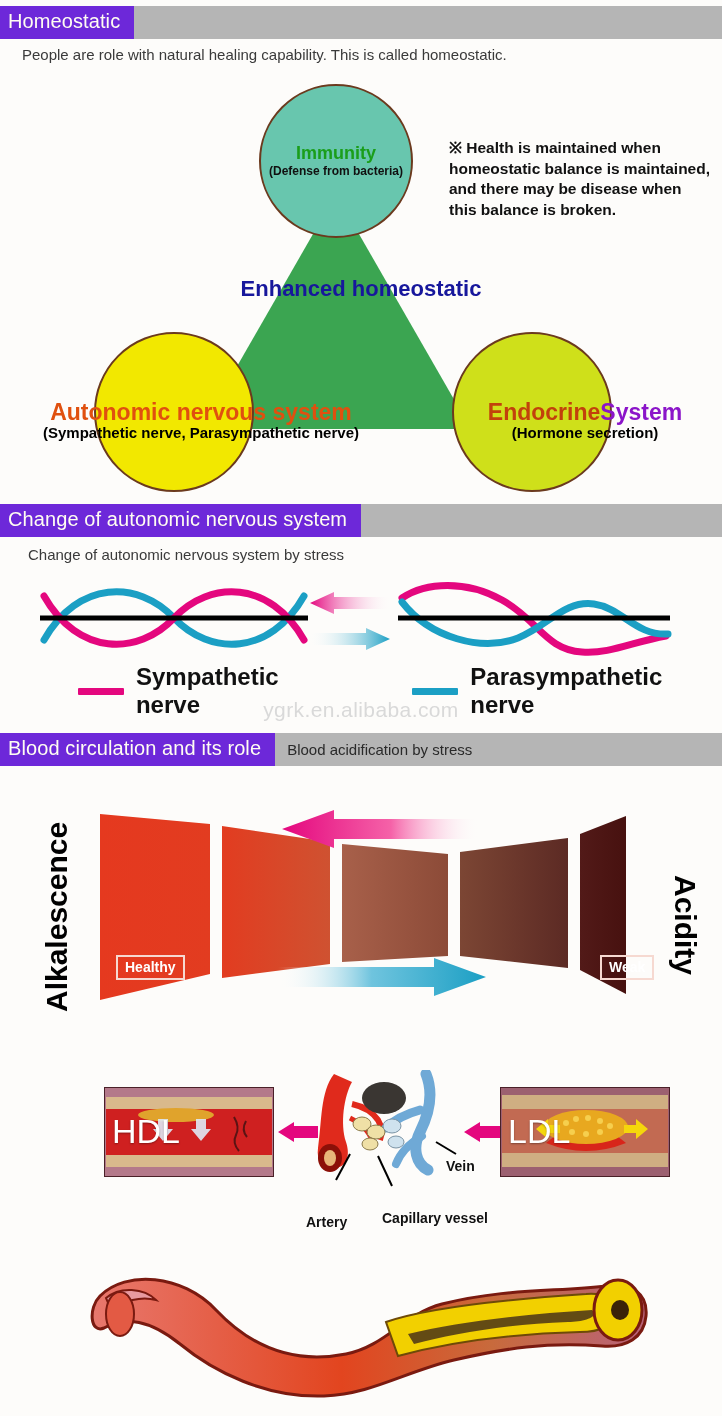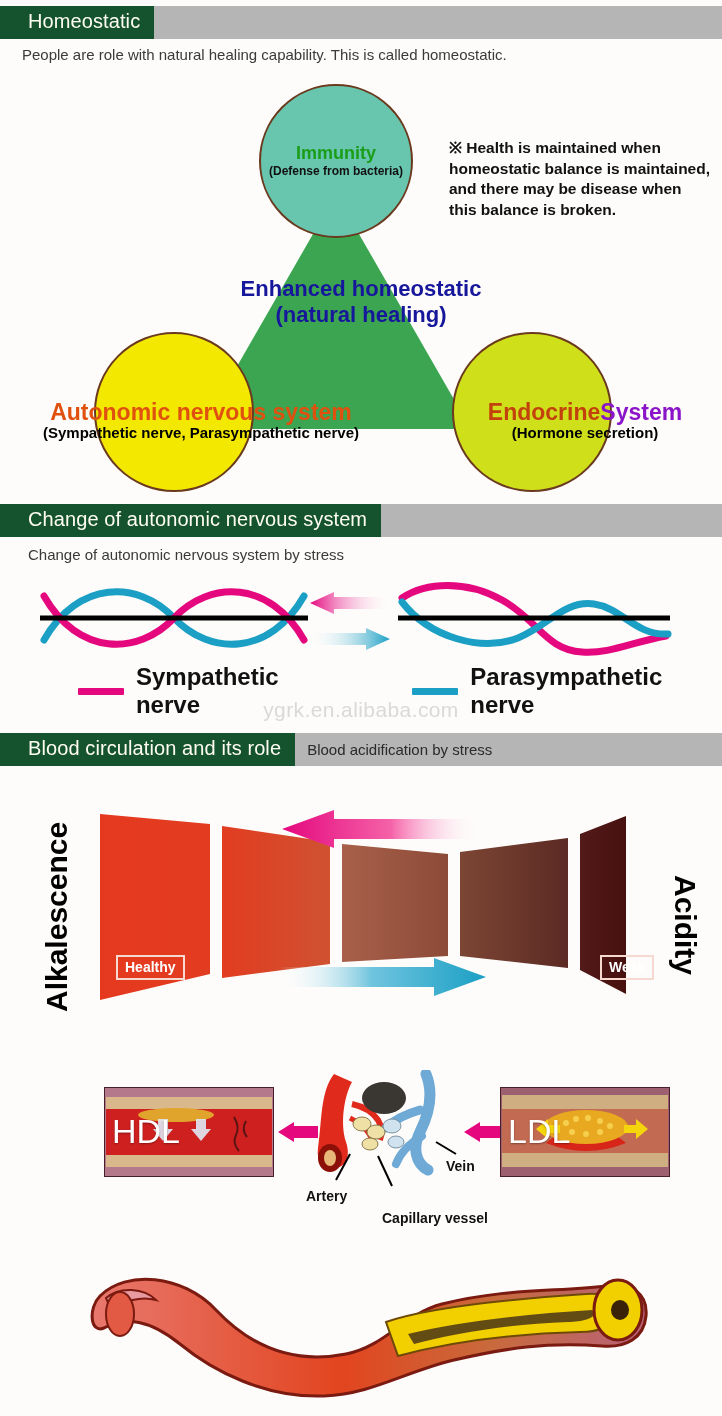--- a/index.html
+++ b/index.html
@@ -11,25 +11,25 @@
     overflow:hidden;
   }
 
   
   .bar {
     position:absolute; left:0; width:722px; height:33px;
     background:#b5b5b5;
     display:flex; align-items:stretch;
   }
   .bar .tab {
-    background:#14532d;
+    background:#6d28d9;
     color:#fffdf2;
     font-size:20px;
     display:flex; align-items:center;
-    padding:0 14px 2px 28px;
+    padding:0 14px 2px 8px;
     letter-spacing:.1px;
     white-space:nowrap;
   }
   .bar .sub {
     color:#2a2a2a;
     font-size:15px;
     display:flex; align-items:center;
     padding:0 12px 1px 12px;
     white-space:nowrap;
   }
@@ -127,21 +127,20 @@
   <div class="tab">Homeostatic</div>
 </div>
 <div class="caption" style="left:22px; top:46px;">People are role with natural healing capability. This is called homeostatic.</div>
 
 <div id="sec1">
 
   <div id="tri"></div>
 
   <div id="tri-label">
     <div>Enhanced homeostatic</div>
-    <div>(natural healing)</div>
   </div>
 
   <div id="c-immunity" class="circle">
     <div class="c-title" style="color:#1a9e1a;">Immunity</div>
     <div class="c-sub">(Defense from bacteria)</div>
   </div>
 
   <div id="c-auto" class="circle"></div>
   <div id="c-endo" class="circle"></div>
 
@@ -312,21 +311,21 @@
       <ellipse cx="76" cy="62" rx="9" ry="7" fill="#efe0a6" stroke="#8a7a4a"></ellipse>
       <ellipse cx="92" cy="56" rx="9" ry="7" fill="#cfe2ee" stroke="#7a93a4"></ellipse>
       <ellipse cx="70" cy="74" rx="8" ry="6" fill="#efe0a6" stroke="#8a7a4a"></ellipse>
       <ellipse cx="96" cy="72" rx="8" ry="6" fill="#cfe2ee" stroke="#7a93a4"></ellipse>
     </g>
     <line x1="50" y1="84" x2="36" y2="110" stroke="#000" stroke-width="2"></line>
     <line x1="78" y1="86" x2="92" y2="116" stroke="#000" stroke-width="2"></line>
     <line x1="136" y1="72" x2="156" y2="84" stroke="#000" stroke-width="2"></line>
   </svg>
 
-  <div class="anno" style="left:306px; top:458px;">Artery</div>
+  <div class="anno" style="left:306px; top:484px;">Artery</div>
   <div class="anno" style="left:382px; top:480px;">Capillary vessel</div>
   <div class="anno" style="left:446px; top:428px;">Vein</div>
 
   <svg style="position:absolute; left:500px; top:357px;" width="170" height="90" viewBox="0 0 170 90">
     <rect x="0" y="0" width="170" height="90" fill="#9c6070" stroke="#4a2028" stroke-width="2"></rect>
     <rect x="2" y="8" width="166" height="14" fill="#cfae82"></rect>
     <rect x="2" y="66" width="166" height="14" fill="#cfae82"></rect>
     <rect x="2" y="22" width="166" height="44" fill="#c26a52"></rect>
     <path d="M46 56 q40 -34 80 0 q-40 16 -80 0 Z" fill="#d8251a"></path>
     <ellipse cx="86" cy="40" rx="42" ry="17" fill="#e8a81f"></ellipse>

